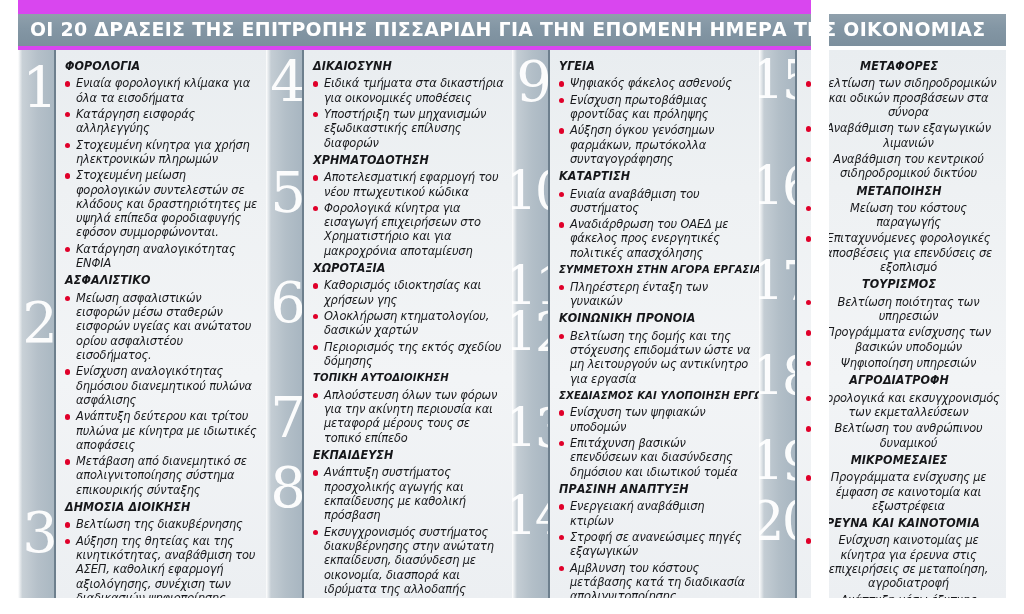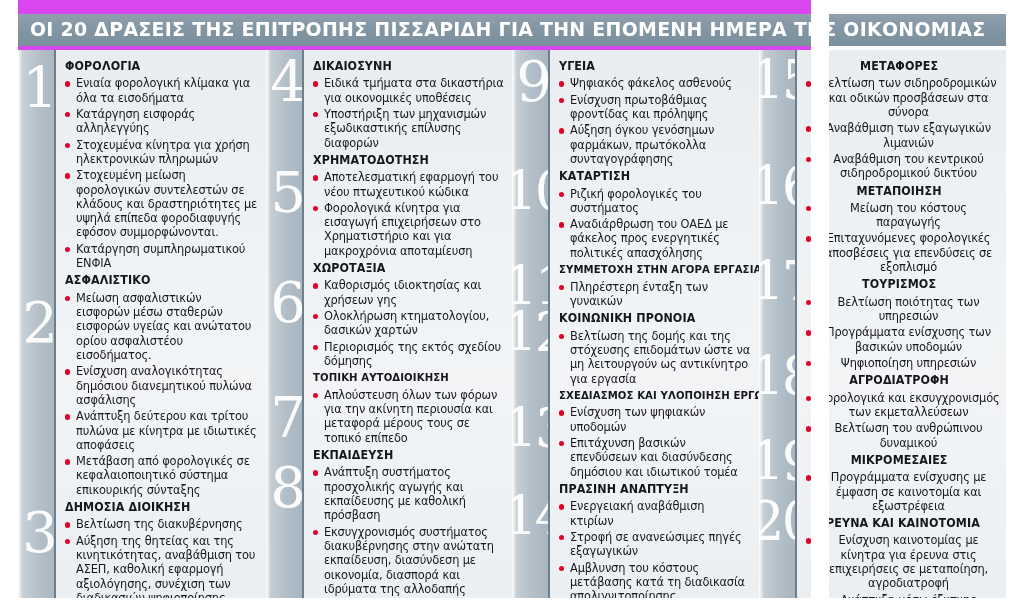--- a/index.html
+++ b/index.html
@@ -86,20 +86,21 @@
     background: #6d7f8d;
   }
 
   .content {
     position: relative;
     flex: 1 1 auto;
     background: linear-gradient(180deg, #e9edf0 0%, #eef1f3 25%, #f2f4f6 60%, #eceff2 100%);
     padding: 6px 8px 0 9px;
     box-sizing: border-box;
     overflow: hidden;
+    font-style: italic;
   }
   .col-3 .content {
     padding-right: 6px;
     text-align: center;
   }
 
   
   .wm {
     position: absolute;
     right: -2px;
@@ -204,33 +205,33 @@
         <div class="wm" style="top:455px;">3</div>
       </div>
       <div class="divider"></div>
       <div class="content">
 
         <div class="section">
           <div class="sec-title">ΦΟΡΟΛΟΓΙΑ</div>
           <ul class="bullets">
             <li>Ενιαία φορολογική κλίμακα για όλα τα εισοδήματα</li>
             <li>Κατάργηση εισφοράς αλληλεγγύης</li>
-            <li>Στοχευμένα κίνητρα για χρήση ηλεκτρονικών πληρωμών</li>
+            <li>Στοχευμένη κίνητρα για χρήση ηλεκτρονικών πληρωμών</li>
             <li>Στοχευμένη μείωση φορολογικών συντελεστών σε κλάδους και δραστηριότητες με υψηλά επίπεδα φοροδιαφυγής εφόσον συμμορφώνονται.</li>
-            <li>Κατάργηση συμπληρωματικού ΕΝΦΙΑ</li>
+            <li>Κατάργηση αναλογικότητας ΕΝΦΙΑ</li>
           </ul>
         </div>
 
         <div class="section">
           <div class="sec-title">ΑΣΦΑΛΙΣΤΙΚΟ</div>
           <ul class="bullets">
             <li>Μείωση ασφαλιστικών εισφορών μέσω σταθερών εισφορών υγείας και ανώτατου ορίου ασφαλιστέου εισοδήματος.</li>
             <li>Ενίσχυση αναλογικότητας δημόσιου διανεμητικού πυλώνα ασφάλισης</li>
             <li>Ανάπτυξη δεύτερου και τρίτου πυλώνα με κίνητρα με ιδιωτικές αποφάσεις</li>
-            <li>Μετάβαση από φορολογικές σε κεφαλαιοποιητικό σύστημα επικουρικής σύνταξης</li>
+            <li>Μετάβαση από διανεμητικό σε απολιγνιτοποίησης σύστημα επικουρικής σύνταξης</li>
           </ul>
         </div>
 
         <div class="section">
           <div class="sec-title">ΔΗΜΟΣΙΑ ΔΙΟΙΚΗΣΗ</div>
           <ul class="bullets">
             <li>Βελτίωση της διακυβέρνησης</li>
             <li>Αύξηση της θητείας και της κινητικότητας, αναβάθμιση του ΑΣΕΠ, καθολική εφαρμογή αξιολόγησης, συνέχιση των διαδικασιών ψηφιοποίησης</li>
           </ul>
         </div>
@@ -309,21 +310,21 @@
           <ul class="bullets">
             <li>Ψηφιακός φάκελος ασθενούς</li>
             <li>Ενίσχυση πρωτοβάθμιας φροντίδας και πρόληψης</li>
             <li>Αύξηση όγκου γενόσημων φαρμάκων, πρωτόκολλα συνταγογράφησης</li>
           </ul>
         </div>
 
         <div class="section">
           <div class="sec-title">ΚΑΤΑΡΤΙΣΗ</div>
           <ul class="bullets">
-            <li>Ριζική φορολογικές του συστήματος</li>
+            <li>Ενιαία αναβάθμιση του συστήματος</li>
             <li>Αναδιάρθρωση του ΟΑΕΔ με φάκελος προς ενεργητικές πολιτικές απασχόλησης</li>
           </ul>
         </div>
 
         <div class="section">
           <div class="sec-title narrow">ΣΥΜΜΕΤΟΧΗ ΣΤΗΝ ΑΓΟΡΑ ΕΡΓΑΣΙΑΣ</div>
           <ul class="bullets">
             <li>Πληρέστερη ένταξη των γυναικών</li>
           </ul>
         </div>

